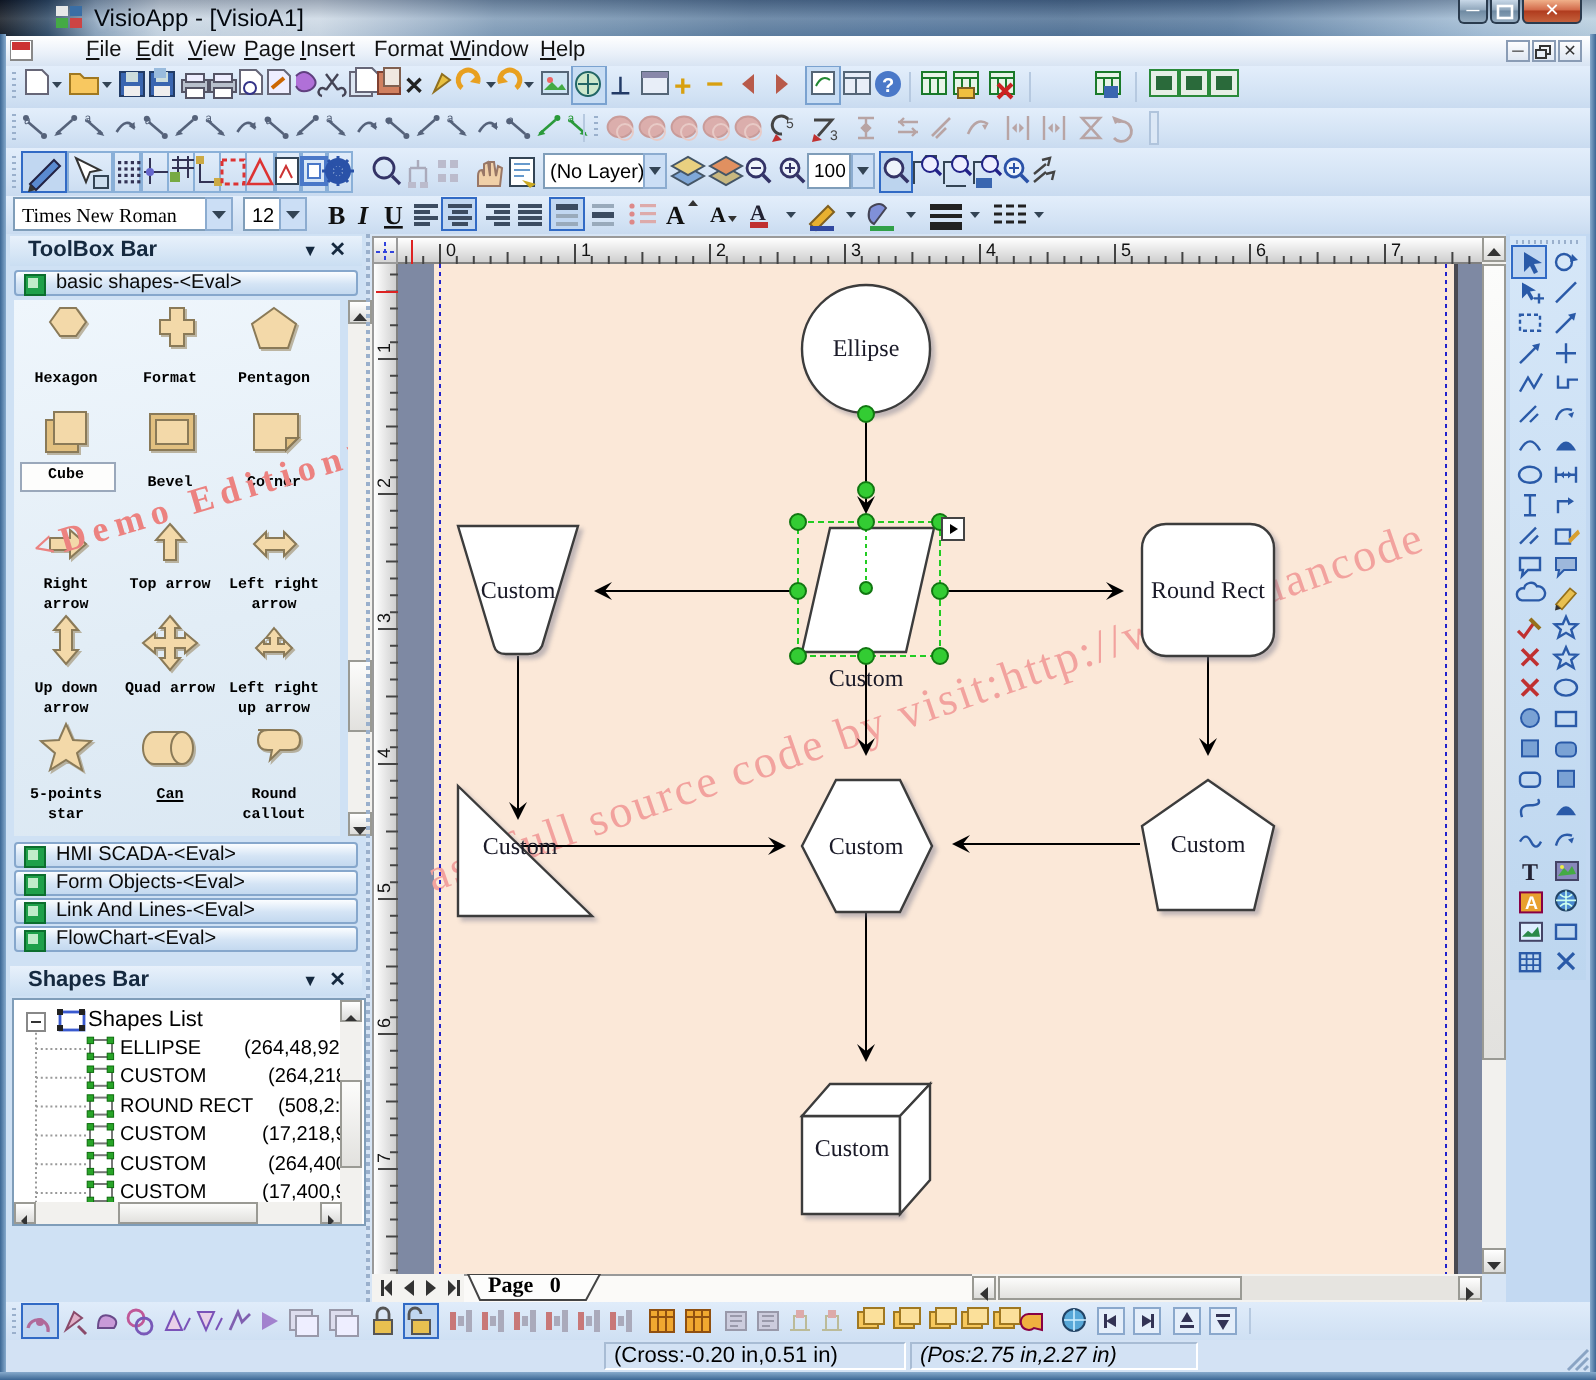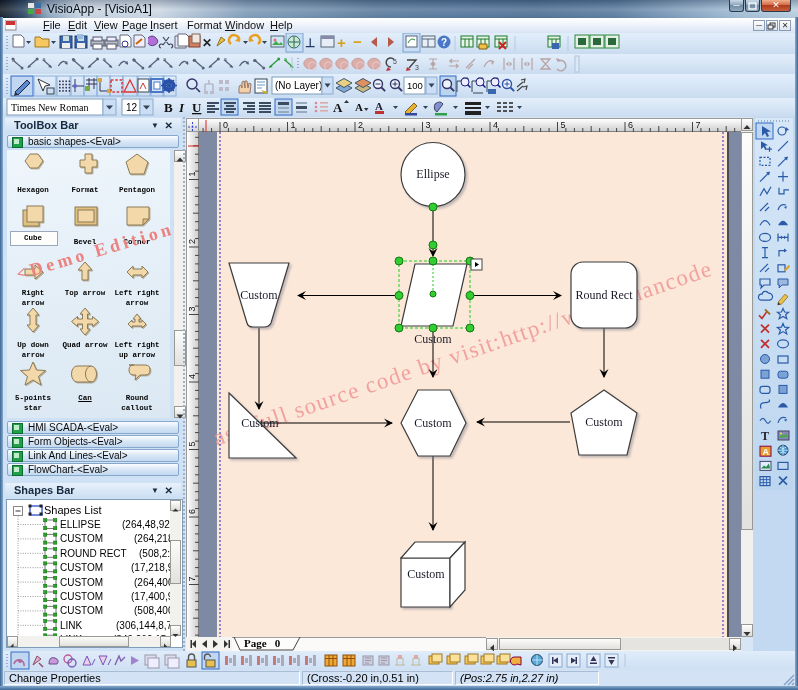--- a/index.html
+++ b/index.html
@@ -45,21 +45,21 @@
 #shapegrid{position:absolute;left:4px;top:33px;width:163px;height:268px;
  background:linear-gradient(170deg,#eff6fc,#e2edf6 60%,#dbe8f3);}
 .tlbl{position:absolute;font-family:"Liberation Mono",monospace;font-size:7.5px;font-weight:bold;
  color:#000;text-align:center;line-height:10px;white-space:pre;}
 
 .sb{background:#f2f1ee;}
 .sbtn{position:absolute;background:linear-gradient(#ffffff,#dcdcda);border:1px solid #9a9a94;
  box-sizing:border-box;color:#222;text-align:center;}
 .sthumb{position:absolute;background:linear-gradient(#fcfcfb,#e2e1de);border:1px solid #9a9a94;box-sizing:border-box;}
 
-#tree{position:absolute;left:3px;top:382px;width:177px;height:149px;background:#fff;border:1px solid #7f9db9;box-sizing:border-box;overflow:hidden;}
+#tree{position:absolute;left:3px;top:382px;width:177px;height:114px;background:#fff;border:1px solid #7f9db9;box-sizing:border-box;overflow:hidden;}
 .trow{position:absolute;left:0;font-family:"Liberation Sans",sans-serif;font-size:10px;color:#000;white-space:pre;}
 
 #corner{left:186px;top:118px;width:13px;height:14px;background:linear-gradient(#fff,#d6d6d6);border:1px solid #9a9a9a;box-sizing:border-box;}
 #hruler{left:199px;top:118px;width:542px;height:14px;background:linear-gradient(#ffffff,#cfcfcf);border-top:1px solid #9a9a9a;border-bottom:1px solid #808080;box-sizing:border-box;}
 #vruler{left:186px;top:132px;width:13px;height:505px;background:linear-gradient(to right,#ffffff,#cfcfcf);border-left:1px solid #9a9a9a;border-right:1px solid #808080;box-sizing:border-box;}
 #view{left:199px;top:132px;width:542px;height:505px;background:#7e89a3;overflow:hidden;}
 #page{position:absolute;left:18px;top:0;width:510px;height:505px;background:#fbe8d8;}
 #pageedge{position:absolute;left:528px;top:0;width:2px;height:505px;background:#4a4a52;}
 
 #tabrow{left:186px;top:637px;width:555px;height:14px;background:#f4f3f0;}
@@ -941,21 +941,20 @@
       <rect x="584" y="3" width="13" height="13" fill="#e4eefa" stroke="#8aa8cc"></rect>
       <path d="M587.5,10 l3,-5 l3,5 z" fill="#335"></path>
       <rect x="587" y="11.5" width="7" height="1.5" fill="#335"></rect>
       <rect x="602" y="3" width="13" height="13" fill="#e4eefa" stroke="#8aa8cc"></rect>
       <path d="M605.5,9 l3,5 l3,-5 z" fill="#335"></path>
       <rect x="605" y="6" width="7" height="1.5" fill="#335"></rect>
       <line x1="622" y1="3" x2="622" y2="16" stroke="#b6c9e0"></line>
     </svg>
   </div>
 <div id="statusbar" class="ab">
-  <div class="spanel" style="left:1px;width:296px;">Change Properties</div>
   <div class="spanel" style="left:299px;width:151px;">(Cross:-0.20 in,0.51 in)</div>
   <div class="spanel" style="left:452px;width:144px;font-style:italic;">(Pos:2.75 in,2.27 in)</div>
 </div>
 <div id="bl" class="ab"></div>
 <div id="br" class="ab"></div>
 <div id="bb" class="ab"></div>
 <svg class="ab" width="12" height="12" style="left:783px;top:674px;">
     <path d="M11,1 L1,11 M11,5 L5,11 M11,9 L9,11" stroke="#8aa4c4" stroke-width="1.5"></path>
   </svg>
 

